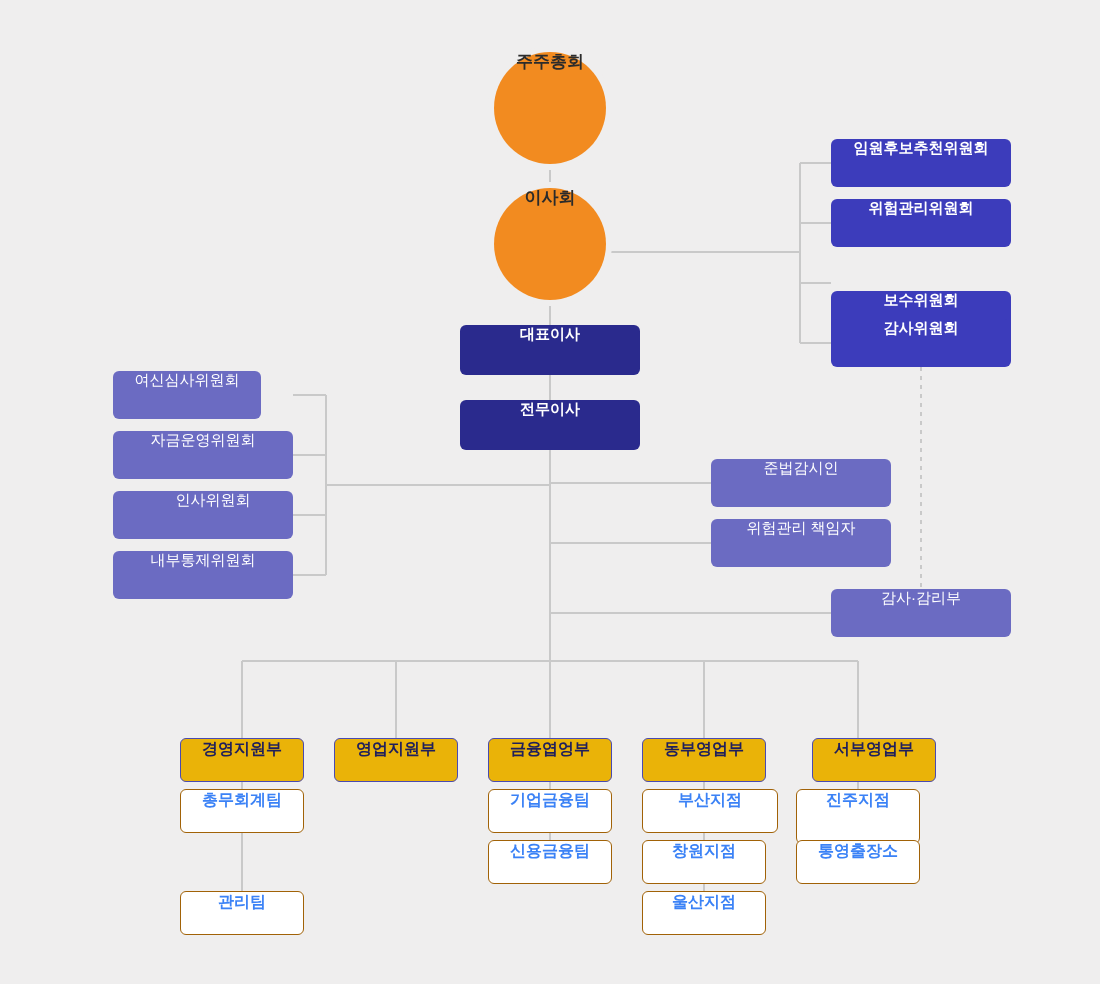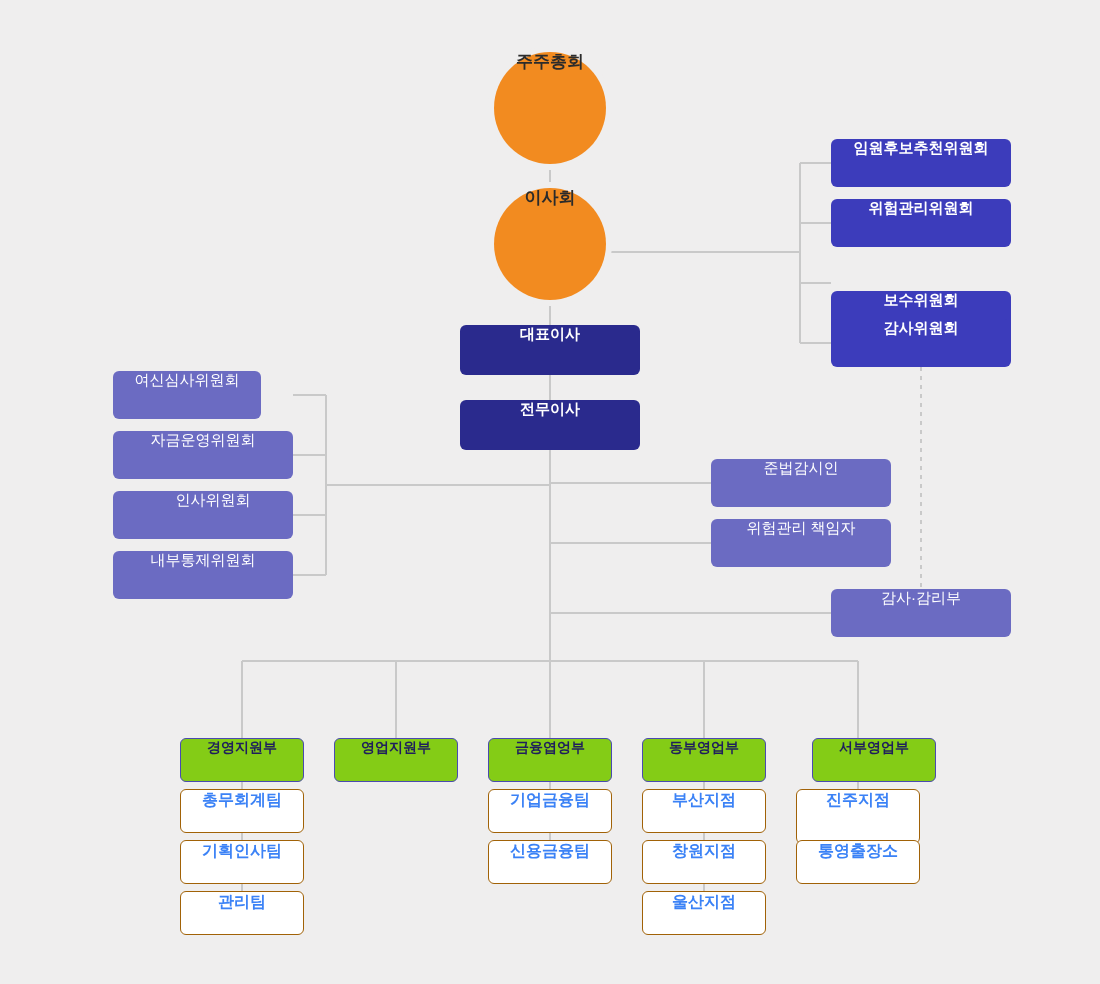--- a/index.html
+++ b/index.html
@@ -77,24 +77,24 @@
   .officer {
     background: #6b6bc2;
     color: #ffffff;
     font-weight: normal;
     font-size: 15px;
     border-radius: 6px;
   }
 
   
   .dept {
-    background: #84cc16;
+    background: #eab308;
     color: #1f1f5c;
     font-weight: bold;
-    font-size: 14px;
+    font-size: 16px;
     border: 1px solid #4a4ab0;
     border-radius: 6px;
   }
 
   
   .team {
     background: #ffffff;
     color: #3b82f6;
     font-weight: bold;
     font-size: 16px;
@@ -203,23 +203,20 @@
   <div class="node officer" style="left:831px; top:589px; width:180px; height:48px;">
     <span>감사·감리부</span>
   </div>
 
   <div class="node dept" style="left:180px; top:738px; width:124px; height:44px;">
     <span>경영지원부</span>
   </div>
   <div class="node team" style="left:180px; top:789px; width:124px; height:44px;">
     <span>총무회계팀</span>
   </div>
-  <div class="node team" style="left:180px; top:840px; width:124px; height:44px;">
-    <span>기획인사팀</span>
-  </div>
   <div class="node team" style="left:180px; top:891px; width:124px; height:44px;">
     <span>관리팀</span>
   </div>
 
   <div class="node dept" style="left:334px; top:738px; width:124px; height:44px;">
     <span>영업지원부</span>
   </div>
 
   <div class="node dept" style="left:488px; top:738px; width:124px; height:44px;">
     <span>금융엽엉부</span>
@@ -227,21 +224,21 @@
   <div class="node team" style="left:488px; top:789px; width:124px; height:44px;">
     <span>기업금융팀</span>
   </div>
   <div class="node team" style="left:488px; top:840px; width:124px; height:44px;">
     <span>신용금융팀</span>
   </div>
 
   <div class="node dept" style="left:642px; top:738px; width:124px; height:44px;">
     <span>동부영업부</span>
   </div>
-  <div class="node team" style="left:642px; top:789px; width:124px; height:44px;">
+  <div class="node team" style="left:642px; top:789px; width:136px; height:44px;">
     <span>부산지점</span>
   </div>
   <div class="node team" style="left:642px; top:840px; width:124px; height:44px;">
     <span>창원지점</span>
   </div>
   <div class="node team" style="left:642px; top:891px; width:124px; height:44px;">
     <span>울산지점</span>
   </div>
 
   <div class="node dept" style="left:796px; top:738px; width:124px; height:44px;margin-left:16px;">

